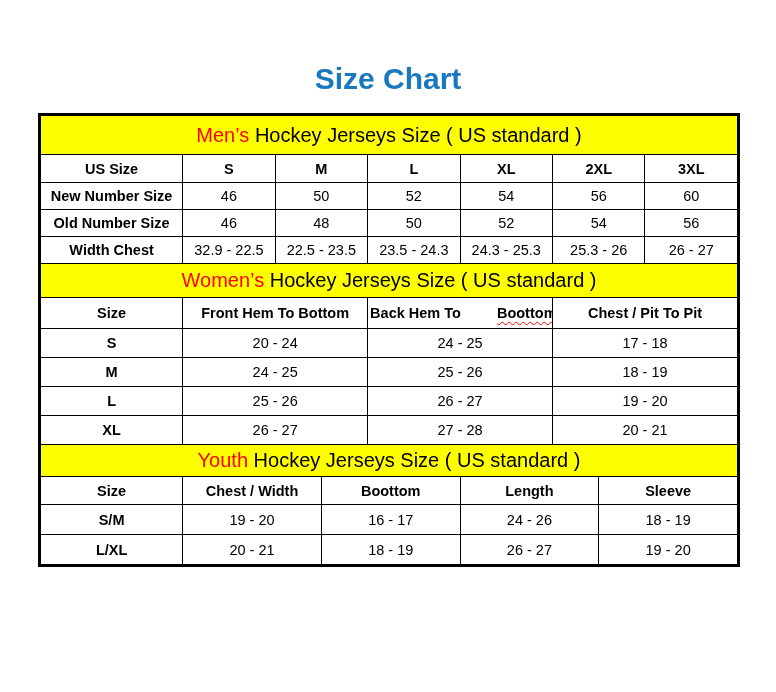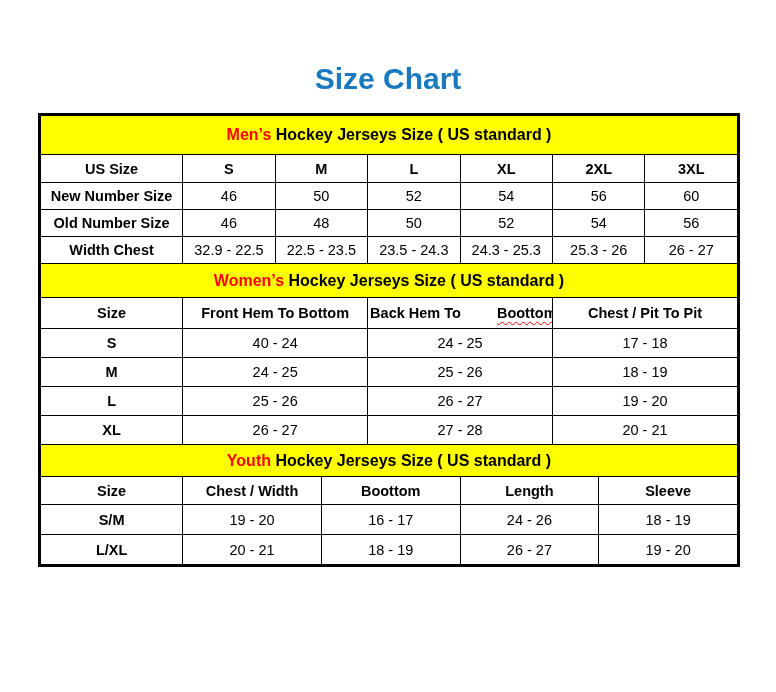--- a/index.html
+++ b/index.html
@@ -39,22 +39,22 @@
   td {
     border: 1px solid var(--border_black, #000000);
     text-align: center;
     vertical-align: middle;
     padding: 0 2px;
     overflow: hidden;
     white-space: nowrap;
   }
   tr.band td {
     background: var(--band_yellow, #ffff00);
-    font-weight: bold;
-    font-size: 16px;
+    font-weight: normal;
+    font-size: 20px;
   }
   tr.band .hl { color: var(--accent_red, #ff0000); }
   tr.hdr td {
     font-weight: bold;
     font-size: 14.5px;
     height: 27px;
   }
   td.lbl { font-weight: bold; font-size: 14.5px; margin-top: 8px; }
   td.val { font-weight: normal; font-size: 14.5px; }
 
@@ -150,21 +150,21 @@
         <td colspan="4"><span class="hl">Women’s</span><span> Hockey Jerseys Size ( US standard )</span></td>
       </tr>
       <tr class="hdr">
         <td>Size</td>
         <td>Front Hem To Bottom</td>
         <td><span>Back Hem To </span><span class="misspell">Boottom</span></td>
         <td>Chest / Pit To Pit</td>
       </tr>
       <tr class="data">
         <td class="lbl">S</td>
-        <td class="val">40 - 24</td>
+        <td class="val">20 - 24</td>
         <td class="val">24 - 25</td>
         <td class="val">17 - 18</td>
       </tr>
       <tr class="data">
         <td class="lbl">M</td>
         <td class="val">24 - 25</td>
         <td class="val">25 - 26</td>
         <td class="val">18 - 19</td>
       </tr>
       <tr class="data">

